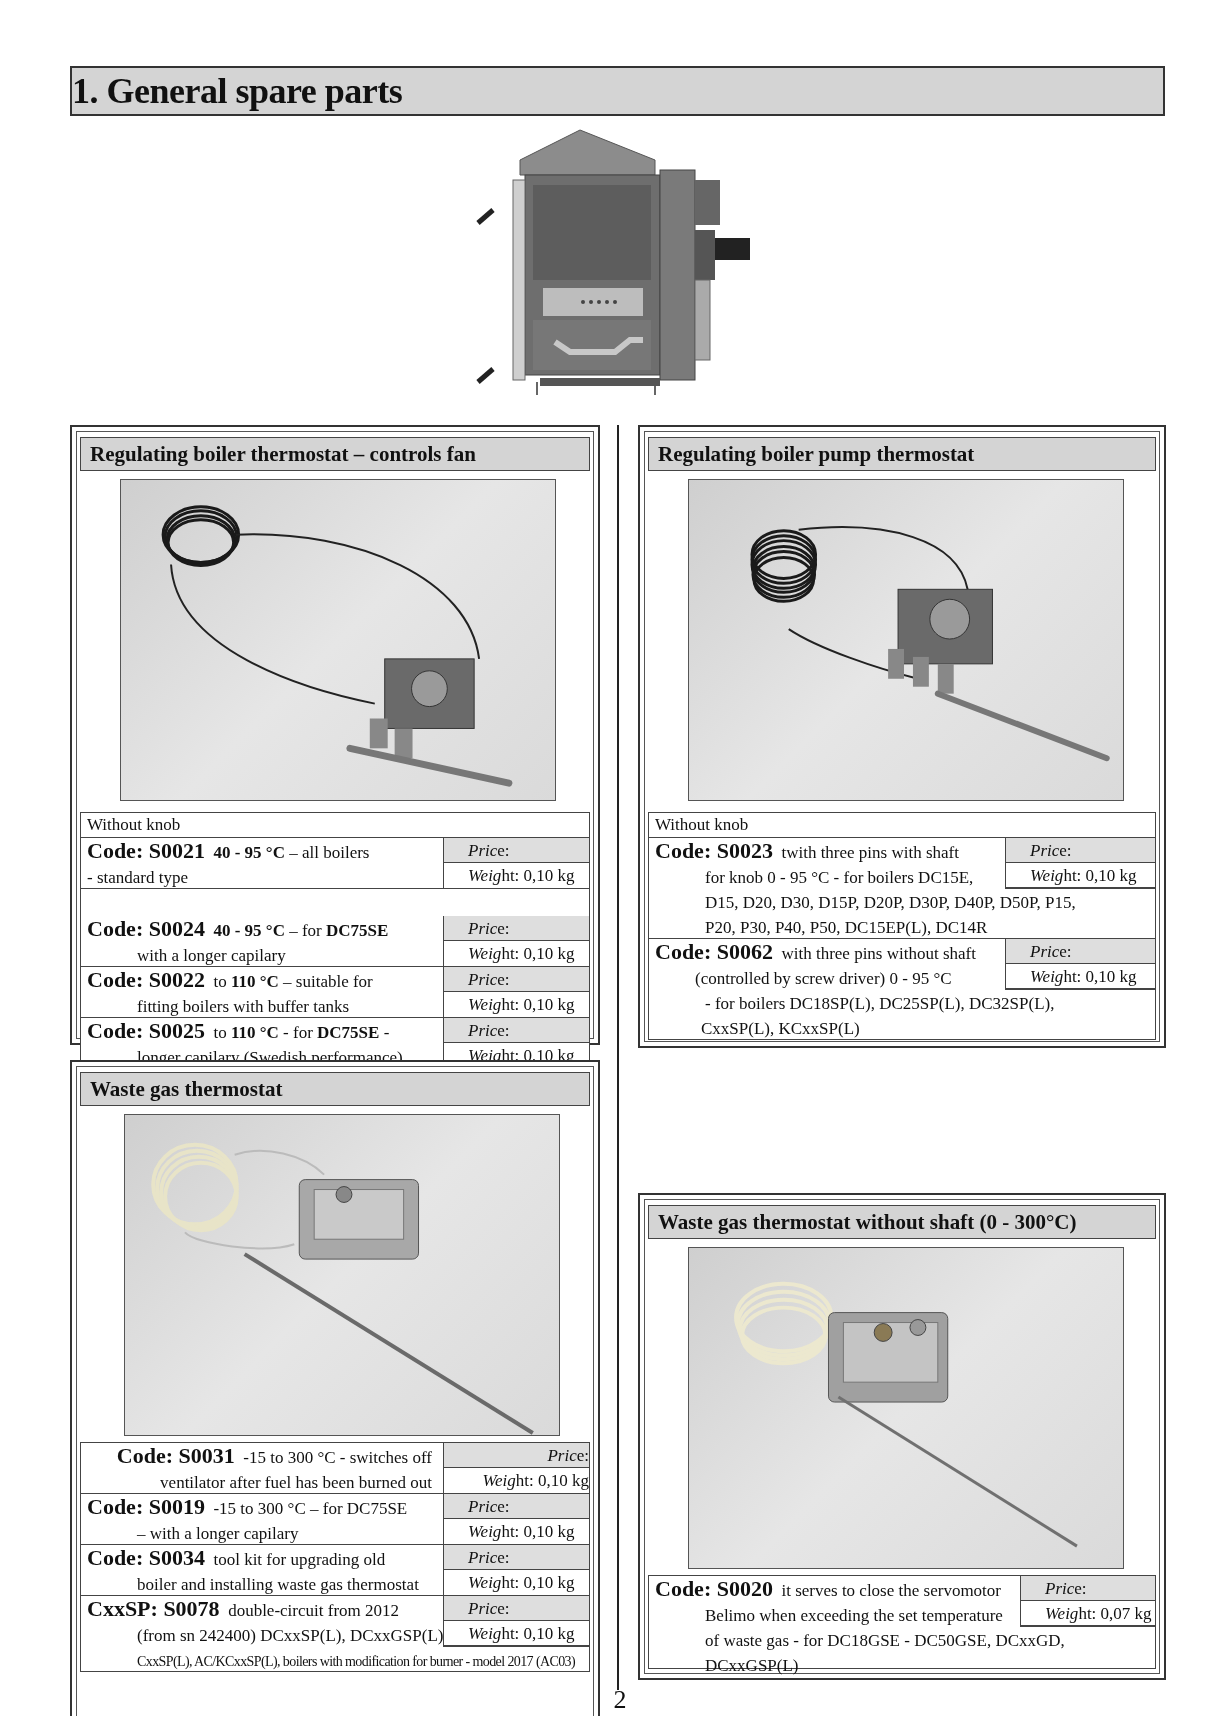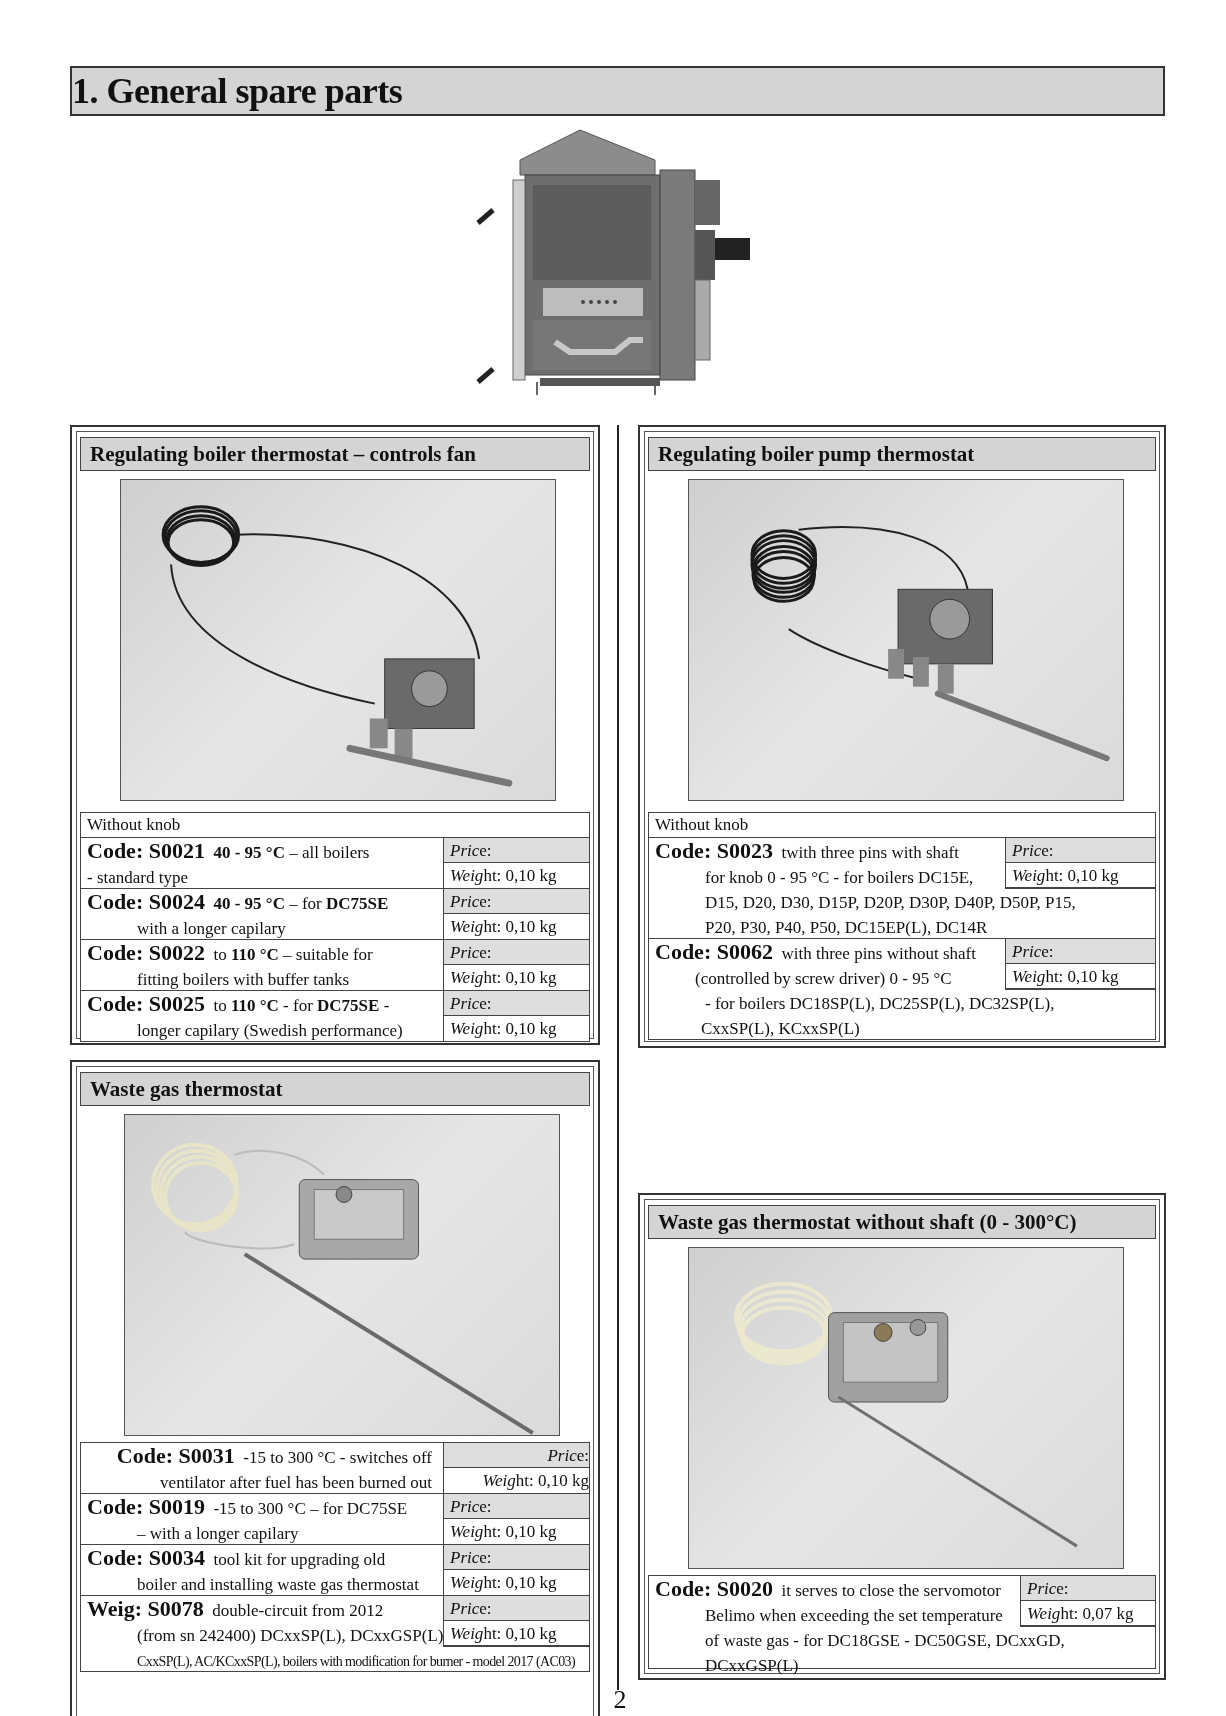--- a/index.html
+++ b/index.html
@@ -25,21 +25,21 @@
   .ptable { position: absolute; left: 8px; right: 8px; border: 1px solid #444; box-sizing: border-box; background: #fff; }
   .note-row { height: 24px; font-size: 17px; line-height: 24px; padding-left: 6px; border-bottom: 1px solid #444; }
   .item { position: relative; border-bottom: 1px solid #444; }
   .item:last-child { border-bottom: none; }
   .item-text { padding: 0 4px 0 6px; font-size: 17px; line-height: 25px; }
   .code { font-size: 22px; font-weight: bold; }
   .b { font-weight: bold; }
   .indent { padding-left: 50px; }
   .small-cond { font-size: 14px; letter-spacing: -0.6px; }
   .pw { position: absolute; right: 0; top: 0; border-left: 1px solid #444; box-sizing: border-box; }
-  .pw-cell { height: 25px; font-size: 17px; line-height: 25px; padding-left: 6px; box-sizing: border-box; }
+  .pw-cell { height: 25px; font-size: 17px; line-height: 25px; padding-left: 24px; box-sizing: border-box; }
   .pw-price { background: #dedede; border-bottom: 1px solid #444; }
   .pw-weight { background: #fff; }
   .pw.boxed { border: 1px solid #444; border-top: none; border-right: none; }
   .pw.boxed .pw-weight { border-bottom: 1px solid #444; }
   .ital { font-style: italic; }
 </style>
 </head>
 <body>
 
 <div class="abs page-title">1. General spare parts</div>
@@ -101,21 +101,21 @@
         <span class="code">Code: S0021</span>&nbsp;
         <span class="b">40 - 95 °C</span><span> – all boilers</span><br>
         <span>- standard type</span>
       </div>
       <div class="pw" style="width:146px;">
         <div class="pw-cell pw-price"><span class="ital">Pric</span><span>e:</span><span></span></div>
         <div class="pw-cell pw-weight"><span class="ital">Weig</span><span>ht: </span><span>0,10 kg</span></div>
       </div>
     </div>
 
-    <div class="item" style="height:50px;">
+    <div class="item" style="height:50px;margin-top:27px;">
       <div class="item-text" style="width:345px;">
         <span class="code">Code: S0024</span>&nbsp;
         <span class="b">40 - 95 °C</span><span> – for </span><span class="b">DC75SE</span><br>
         <span class="indent">with a longer capilary</span>
       </div>
       <div class="pw" style="width:146px;">
         <div class="pw-cell pw-price"><span class="ital">Pric</span><span>e:</span><span></span></div>
         <div class="pw-cell pw-weight"><span class="ital">Weig</span><span>ht: </span><span>0,10 kg</span></div>
       </div>
     </div>
@@ -252,21 +252,21 @@
         <span class="indent">boiler and installing waste gas thermostat</span>
       </div>
       <div class="pw" style="width:146px;">
         <div class="pw-cell pw-price"><span class="ital">Pric</span><span>e:</span><span></span></div>
         <div class="pw-cell pw-weight"><span class="ital">Weig</span><span>ht: </span><span>0,10 kg</span></div>
       </div>
     </div>
 
     <div class="item" style="height:75px;">
       <div class="item-text">
-        <span class="code">Weig: S0078</span>&nbsp;
+        <span class="code">CxxSP: S0078</span>&nbsp;
         <span>double-circuit from 2012</span><br>
         <span class="indent">(from sn 242400) DCxxSP(L), DCxxGSP(L),</span><br>
         <span class="indent small-cond">CxxSP(L), AC/KCxxSP(L), boilers with modification for burner - model 2017 (AC03)</span>
       </div>
       <div class="pw boxed" style="width:146px;">
         <div class="pw-cell pw-price"><span class="ital">Pric</span><span>e:</span><span></span></div>
         <div class="pw-cell pw-weight"><span class="ital">Weig</span><span>ht: </span><span>0,10 kg</span></div>
       </div>
     </div>
   </div>

